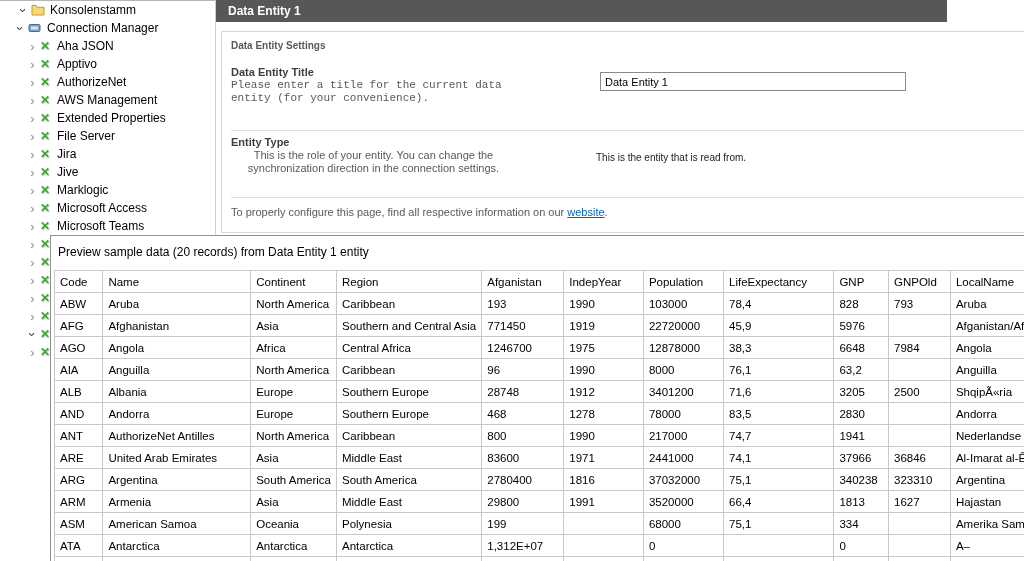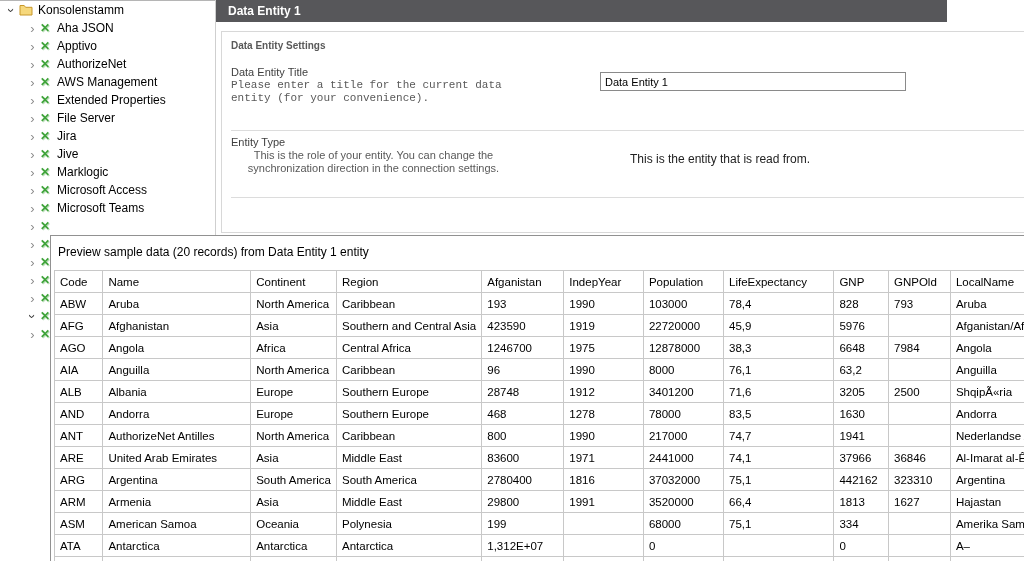--- a/index.html
+++ b/index.html
@@ -3,42 +3,42 @@
 <meta charset="utf-8">
 <style>
   html,body{margin:0;padding:0;}
   body{width:1024px;height:561px;overflow:hidden;position:relative;background:#fff;
        font-family:"Liberation Sans",sans-serif;color:#000;}
   .viewport{position:absolute;inset:0;overflow:hidden;}
 
   
   .tree{position:absolute;left:0;top:0;width:215px;height:561px;background:#fff;border-top:1px solid #b5b5b5;z-index:1;}
   .tree-row{display:flex;align-items:center;height:18px;font-size:12px;white-space:nowrap;cursor:default;}
-  .tree-row.root{padding-left:6px;}
+  .tree-row.root{padding-left:18px;}
   .tree-row.manager{padding-left:15px;}
   .tree-row.child{padding-left:27px;}
   .chev{display:inline-block;width:11px;color:#8c8c8c;font-size:13px;line-height:11px;text-align:center;flex:0 0 11px;}
   .chev.open{transform:rotate(90deg);color:#3c3c3c;}
   .xicon{color:#3fa33a;font-weight:bold;font-size:12px;margin:0 5px 0 2px;line-height:12px;flex:0 0 12px;
          text-shadow:1px 1px 0 rgba(63,163,58,.35);}
   .tree-label{color:#000;}
   .tico{display:inline-block;margin:0 5px 0 2px;flex:0 0 14px;height:12px;}
 
   
   .main{position:absolute;left:215px;top:0;width:732px;height:235px;background:#fff;border-left:1px solid #cfcfcf;box-sizing:border-box;}
   .main-header{height:22px;background:#57575a;color:#fff;font-size:12px;font-weight:bold;line-height:22px;padding-left:12px;}
   .settings-box{position:absolute;left:5px;top:31px;width:1005px;height:200px;border:1px solid #d8d8d8;background:#fff;}
   .sec-heading{position:absolute;left:9px;top:8px;font-size:10px;font-weight:bold;color:#595959;}
-  .field-label{position:absolute;left:9px;font-size:11px;font-weight:normal;color:#3f3f3f;}
+  .field-label{position:absolute;left:9px;font-size:11px;font-weight:bold;color:#3f3f3f;}
   .field-desc{position:absolute;left:9px;font-size:11px;color:#595959;line-height:13px;width:285px;}
   .lbl-title{top:34px;} .desc-title{top:47px;font-family:Liberation Mono, monospace;}
   .lbl-type{top:104px;} .desc-type{top:117px;text-align:center;}
   .title-input{position:absolute;left:378px;top:40px;width:296px;height:15px;border:1px solid #8a8a8a;
                font-family:"Liberation Sans",sans-serif;font-size:11px;padding:1px 4px;color:#000;background:#fff;}
-  .type-value{position:absolute;left:408px;top:120px;font-size:12px;color:#222;}
+  .type-value{position:absolute;left:374px;top:120px;font-size:10px;color:#222;}
   .sep{position:absolute;left:9px;right:24px;border-top:1px solid #dcdcdc;height:0;}
   .sep1{top:98px;} .sep2{top:165px;}
   .footer-note{position:absolute;left:9px;top:174px;font-size:11px;color:#595959;}
   .footer-note a{color:#0563c1;text-decoration:underline;cursor:pointer;}
 
   
   .preview{position:absolute;left:50px;top:235px;width:1060px;height:345px;background:#fff;
            border:1px solid #919191;z-index:5;box-sizing:border-box;padding:7px 0 0 3px;}
   .preview-title{font-size:12px;color:#000;margin:2px 0 11px 4px;}
   table.grid{border-collapse:collapse;table-layout:fixed;font-size:11.5px;}
@@ -53,20 +53,30 @@
   <div class="tree">
     <div class="tree-row root">
       <span class="chev open">›</span>
       <span class="tico">
         <svg width="14" height="12" viewBox="0 0 14 12">
             <path d="M1 1.5h4.2l1.4 1.8H13V11H1z" fill="#f6d87c" stroke="#c8982a" stroke-width="1"></path>
           </svg>
       </span>
       <span class="tree-label">Konsolenstamm</span>
     </div>
+    <div class="tree-row manager">
+      <span class="chev open">›</span>
+      <span class="tico">
+        <svg width="13" height="12" viewBox="0 0 13 12">
+            <rect x="1" y="2.5" width="11" height="7" rx="1.2" fill="#7ba2c8" stroke="#49688a"></rect>
+            <rect x="3" y="4.5" width="7" height="3" fill="#d6e4f2"></rect>
+          </svg>
+      </span>
+      <span class="tree-label">Connection Manager</span>
+    </div>
     <div>
         <div class="tree-row child">
           <span class="chev">›</span>
           <span class="xicon">✕</span>
           <span class="tree-label">Aha JSON</span>
         </div>
         <div class="tree-row child">
           <span class="chev">›</span>
           <span class="xicon">✕</span>
           <span class="tree-label">Apptivo</span>
@@ -159,20 +169,21 @@
       <input class="title-input" type="text" value="Data Entity 1" style="">
 
       <div class="sep sep1"></div>
 
       <div class="field-label lbl-type">Entity Type</div>
       <div class="field-desc desc-type">This is the role of your entity. You can change the synchronization direction in the connection settings.</div>
       <div class="type-value">This is the entity that is read from.</div>
 
       <div class="sep sep2"></div>
 
+      <div class="footer-note"><span>To properly configure this page, find all respective information on our </span><a href="#">website</a><span>.</span></div>
     </div>
   </div>
 
   <div class="preview">
     <div class="preview-title">Preview sample data (20 records) from Data Entity 1 entity</div>
     <table class="grid">
       <colgroup>
         <col style="width:51px">
           <col style="width:130px">
           <col style="width:80px">
@@ -212,21 +223,21 @@
             <td>78,4</td>
             <td>828</td>
             <td>793</td>
             <td>Aruba</td>
           </tr>
           <tr>
             <td>AFG</td>
             <td>Afghanistan</td>
             <td>Asia</td>
             <td>Southern and Central Asia</td>
-            <td>423590</td>
+            <td>771450</td>
             <td>1919</td>
             <td>22720000</td>
             <td>45,9</td>
             <td>5976</td>
             <td></td>
             <td>Afganistan/Afqane</td>
           </tr>
           <tr>
             <td>AGO</td>
             <td>Angola</td>
@@ -268,21 +279,21 @@
           </tr>
           <tr>
             <td>AND</td>
             <td>Andorra</td>
             <td>Europe</td>
             <td>Southern Europe</td>
             <td>468</td>
             <td>1278</td>
             <td>78000</td>
             <td>83,5</td>
-            <td>1630</td>
+            <td>2830</td>
             <td></td>
             <td>Andorra</td>
           </tr>
           <tr>
             <td>ANT</td>
             <td>AuthorizeNet Antilles</td>
             <td>North America</td>
             <td>Caribbean</td>
             <td>800</td>
             <td>1990</td>
@@ -307,21 +318,21 @@
           </tr>
           <tr>
             <td>ARG</td>
             <td>Argentina</td>
             <td>South America</td>
             <td>South America</td>
             <td>2780400</td>
             <td>1816</td>
             <td>37032000</td>
             <td>75,1</td>
-            <td>442162</td>
+            <td>340238</td>
             <td>323310</td>
             <td>Argentina</td>
           </tr>
           <tr>
             <td>ARM</td>
             <td>Armenia</td>
             <td>Asia</td>
             <td>Middle East</td>
             <td>29800</td>
             <td>1991</td>

